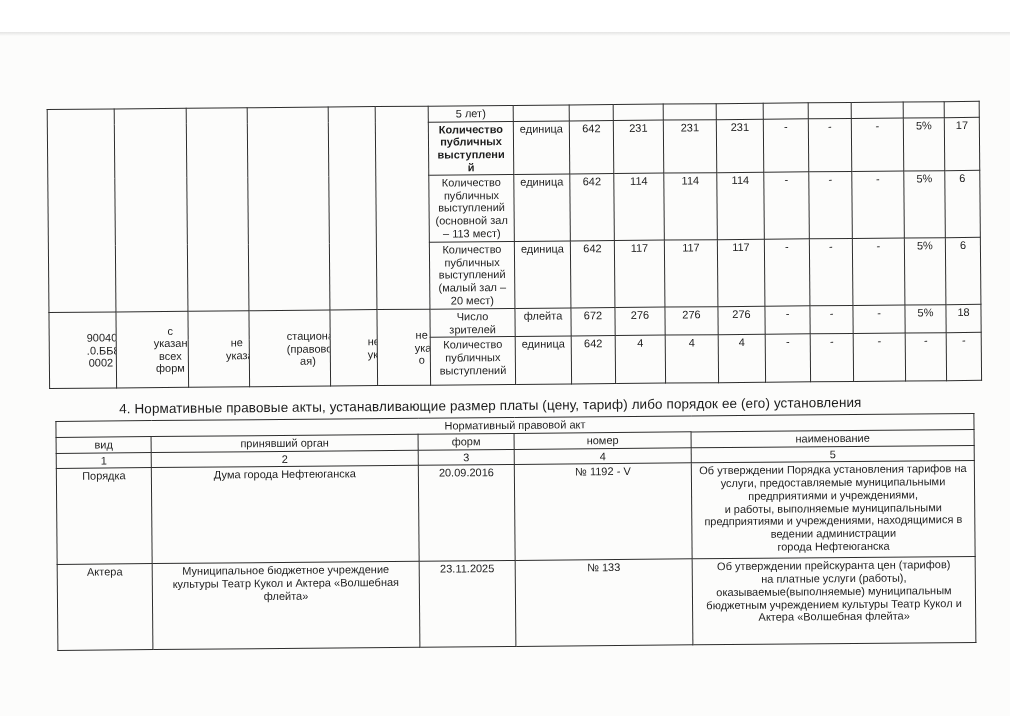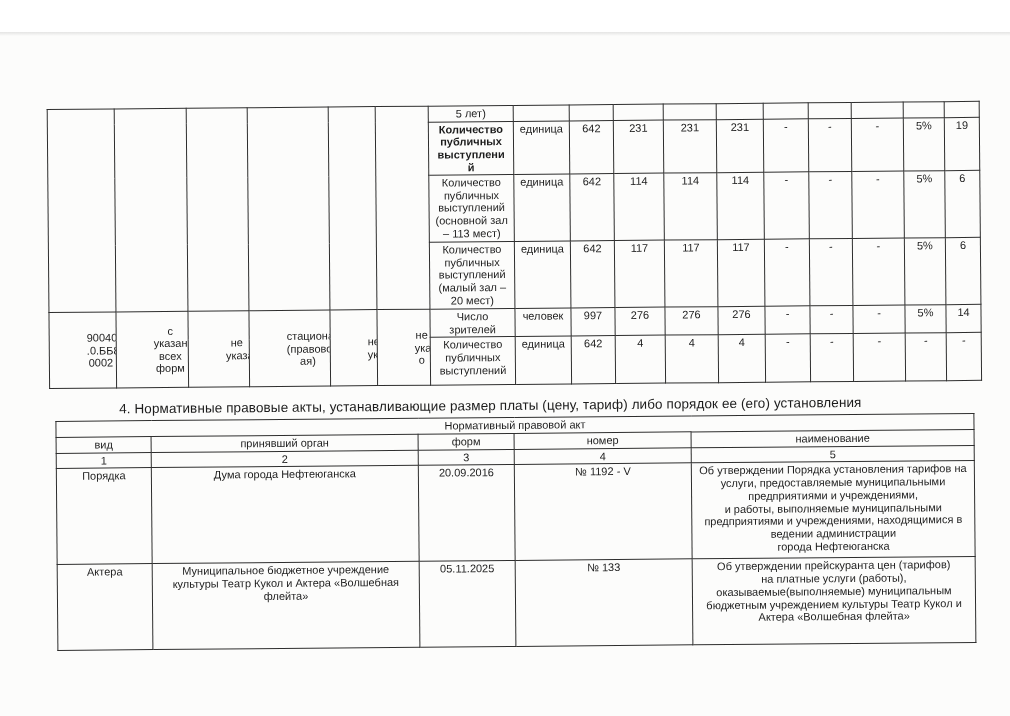--- a/index.html
+++ b/index.html
@@ -95,21 +95,21 @@
 й</td>
         <td>единица</td>
         <td>642</td>
         <td>231</td>
         <td>231</td>
         <td>231</td>
         <td>-</td>
         <td>-</td>
         <td>-</td>
         <td>5%</td>
-        <td>19</td>
+        <td>17</td>
       </tr>
       <tr style="height:67px">
         <td>Количество
 публичных
 выступлений
 (основной зал
 – 113 мест)</td>
         <td>единица</td>
         <td>642</td>
         <td>114</td>
@@ -149,30 +149,30 @@
         <td rowspan="2" class="vm">стационар
 (правовой
 ая)</td>
         <td rowspan="2" class="vm">не
 указано</td>
         <td rowspan="2" class="vm">не
 указан
 о</td>
         <td>Число
 зрителей</td>
-        <td>человек</td>
-        <td>997</td>
+        <td>флейта</td>
+        <td>672</td>
         <td>276</td>
         <td>276</td>
         <td>276</td>
         <td>-</td>
         <td>-</td>
         <td>-</td>
         <td>5%</td>
-        <td>14</td>
+        <td>18</td>
       </tr>
       <tr style="height:48px">
         <td>Количество
 публичных
 выступлений</td>
         <td>единица</td>
         <td>642</td>
         <td>4</td>
         <td>4</td>
         <td>4</td>
@@ -224,21 +224,21 @@
 и работы, выполняемые муниципальными
 предприятиями и учреждениями, находящимися в
 ведении администрации
 города Нефтеюганска</td>
       </tr>
       <tr style="height:86px">
         <td>Актера</td>
         <td>Муниципальное бюджетное учреждение
 культуры Театр Кукол и Актера «Волшебная
 флейта»</td>
-        <td>05.11.2025</td>
+        <td>23.11.2025</td>
         <td>№ 133</td>
         <td>Об утверждении прейскуранта цен (тарифов)
 на платные услуги (работы),
 оказываемые(выполняемые) муниципальным
 бюджетным учреждением культуры Театр Кукол и
 Актера «Волшебная флейта»</td>
       </tr>
     </tbody>
       </table>
 

